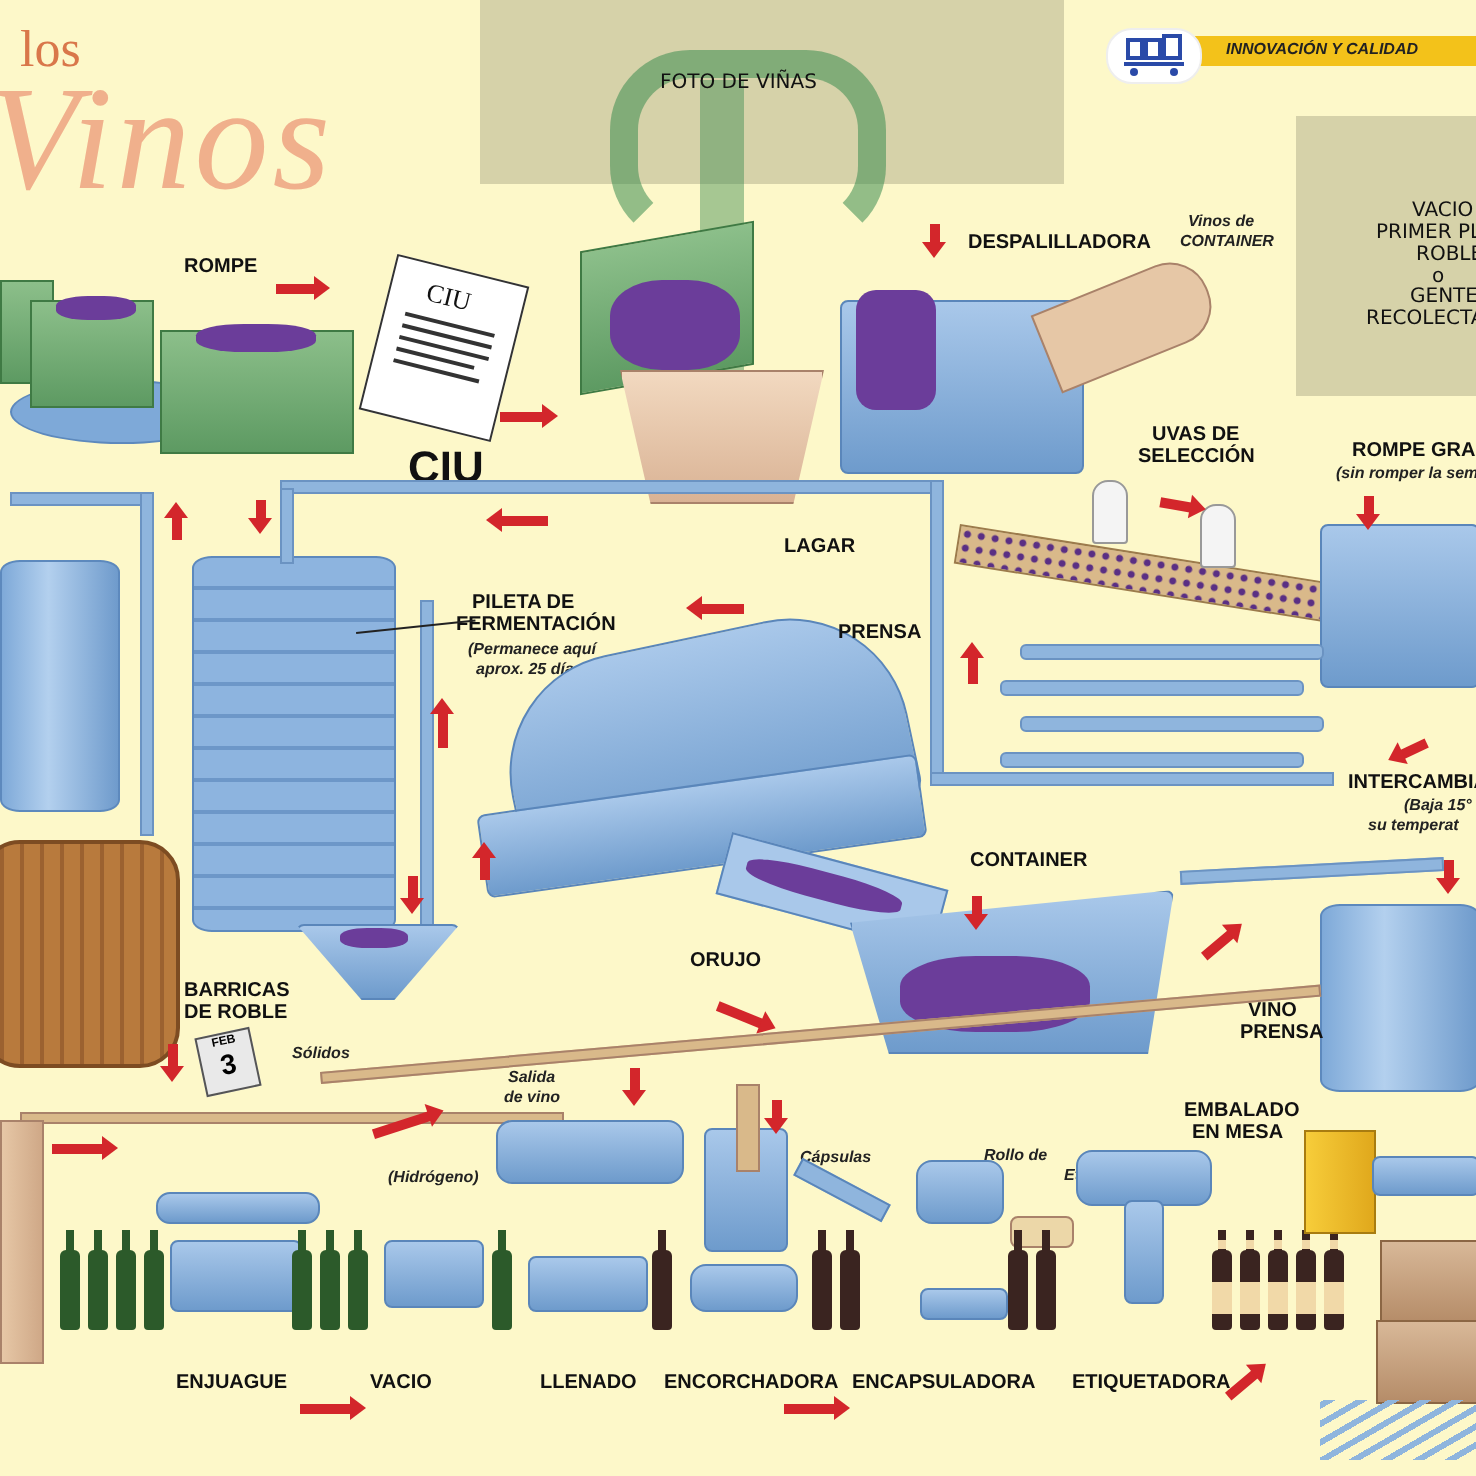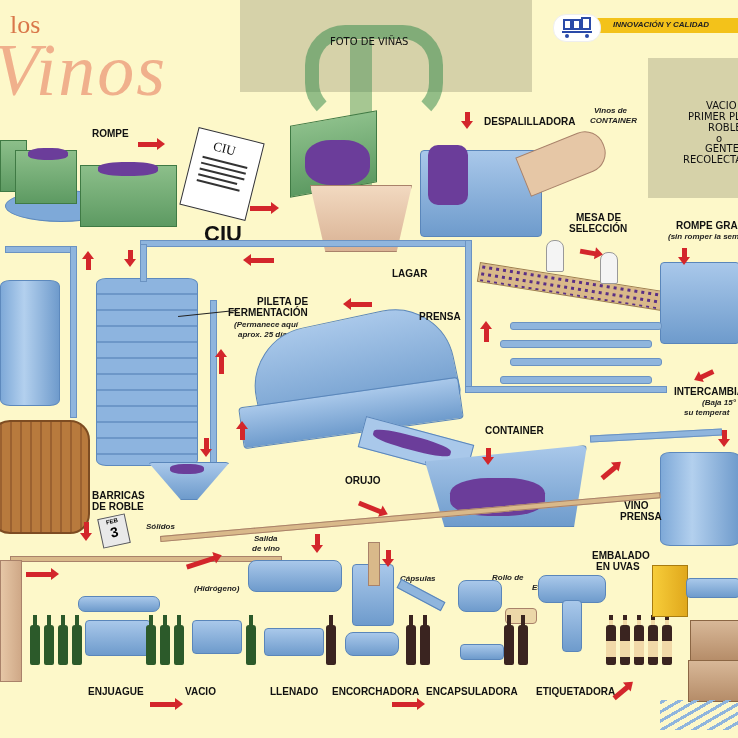--- a/index.html
+++ b/index.html
@@ -98,21 +98,21 @@
 <div class="lbl" style="left:392px;top:268px;">LAGAR</div>
 
 <div class="machine" style="left:420px;top:150px;width:120px;height:85px;"></div>
 <div class="bin-top" style="left:428px;top:145px;width:40px;height:60px;border-radius:10px;"></div>
 <div class="abs" style="left:520px;top:140px;width:85px;height:40px;background:#e6c7a6;border:1px solid #a9826a;border-radius:0 20px 20px 0;transform:rotate(-22deg);"></div>
 <div class="lbl" style="left:484px;top:116px;">DESPALILLADORA</div>
 <div class="arrow-down" style="left:465px;top:112px;height:10px;"></div>
 <div class="note" style="left:594px;top:106px;">Vinos de</div>
 <div class="note" style="left:590px;top:116px;">CONTAINER</div>
 
-<div class="lbl" style="left:576px;top:212px;">MESA DE</div>
+<div class="lbl" style="left:576px;top:212px;">UVAS DE</div>
 <div class="lbl" style="left:569px;top:223px;">SELECCIÓN</div>
 <div class="conveyor" style="left:480px;top:262px;width:220px;height:18px;transform:rotate(9deg);transform-origin:0 0;background:radial-gradient(circle,#5a2f84 1.5px,#d9b98a 2px) 0 0/7px 7px;"></div>
 <div class="abs" style="left:546px;top:240px;width:16px;height:30px;background:#f4f4f4;border:1px solid #999;border-radius:8px 8px 2px 2px;"></div>
 <div class="abs" style="left:600px;top:252px;width:16px;height:30px;background:#f4f4f4;border:1px solid #999;border-radius:8px 8px 2px 2px;"></div>
 <div class="arrow" style="left:580px;top:250px;width:16px;transform:rotate(10deg);"></div>
 
 <div class="lbl" style="left:676px;top:220px;">ROMPE GRAN</div>
 <div class="note" style="left:668px;top:232px;">(sin romper la sem</div>
 <div class="machine" style="left:660px;top:262px;width:78px;height:80px;"></div>
 <div class="arrow-down" style="left:682px;top:248px;height:10px;"></div>
@@ -135,21 +135,21 @@
 <div class="tank" style="left:0;top:280px;width:58px;height:124px;"></div>
 <div class="pipe" style="left:5px;top:246px;width:70px;height:5px;"></div>
 <div class="pipe" style="left:70px;top:246px;width:5px;height:170px;"></div>
 <div class="arrow-up" style="left:86px;top:258px;height:12px;"></div>
 
 <div class="tank" style="left:96px;top:278px;width:100px;height:186px;background:repeating-linear-gradient(180deg,#8db4df 0,#8db4df 14px,#6d97c8 14px,#6d97c8 16px);"></div>
 <div class="pipe" style="left:140px;top:244px;width:5px;height:36px;"></div>
 <div class="pipe" style="left:210px;top:300px;width:5px;height:170px;"></div>
 <div class="arrow-down" style="left:128px;top:250px;height:10px;"></div>
 <div class="arrow-up" style="left:219px;top:356px;height:18px;"></div>
-<div class="lbl" style="left:257px;top:296px;">PILETA DE</div>
+<div class="lbl" style="left:236px;top:296px;">PILETA DE</div>
 <div class="lbl" style="left:228px;top:307px;">FERMENTACIÓN</div>
 <div class="note" style="left:234px;top:320px;">(Permanece aquí</div>
 <div class="note" style="left:238px;top:330px;">aprox. 25 días)</div>
 <div class="leader" style="left:178px;top:316px;width:60px;transform:rotate(-6deg);"></div>
 
 <div class="machine" style="left:252px;top:318px;width:200px;height:100px;border-radius:60px 60px 10px 10px;transform:rotate(-12deg);"></div>
 <div class="machine" style="left:240px;top:392px;width:220px;height:40px;transform:rotate(-8deg);"></div>
 <div class="lbl" style="left:419px;top:311px;">PRENSA</div>
 <div class="arrow-up" style="left:240px;top:428px;height:12px;"></div>
 
@@ -241,18 +241,18 @@
 <div class="bottle" style="left:620px;top:625px;background:linear-gradient(180deg,#3a2420 40%,#f1d9a8 40%,#f1d9a8 80%,#3a2420 80%);"></div>
 <div class="bottle" style="left:634px;top:625px;background:linear-gradient(180deg,#3a2420 40%,#f1d9a8 40%,#f1d9a8 80%,#3a2420 80%);"></div>
 <div class="bottle" style="left:648px;top:625px;background:linear-gradient(180deg,#3a2420 40%,#f1d9a8 40%,#f1d9a8 80%,#3a2420 80%);"></div>
 <div class="bottle" style="left:662px;top:625px;background:linear-gradient(180deg,#3a2420 40%,#f1d9a8 40%,#f1d9a8 80%,#3a2420 80%);"></div>
 
 <div class="arrow" style="left:150px;top:702px;width:26px;"></div>
 <div class="arrow" style="left:392px;top:702px;width:26px;"></div>
 <div class="arrow" style="left:612px;top:690px;width:18px;transform:rotate(-40deg);"></div>
 
 <div class="lbl" style="left:592px;top:550px;">EMBALADO</div>
-<div class="lbl" style="left:596px;top:561px;">EN UVAS</div>
+<div class="lbl" style="left:596px;top:561px;">EN MESA</div>
 <div class="abs" style="left:652px;top:565px;width:34px;height:50px;background:linear-gradient(90deg,#f7cd3a,#e0a81c);border:1px solid #a87c10;"></div>
 <div class="machine" style="left:686px;top:578px;width:52px;height:18px;"></div>
 <div class="box" style="left:690px;top:620px;width:48px;height:40px;"></div>
 <div class="box" style="left:688px;top:660px;width:50px;height:40px;"></div>
 <div class="abs" style="left:660px;top:700px;width:78px;height:30px;background:repeating-linear-gradient(-30deg,transparent 0,transparent 5px,#8fb5dd 5px,#8fb5dd 8px);"></div>
 
 </body></html>

